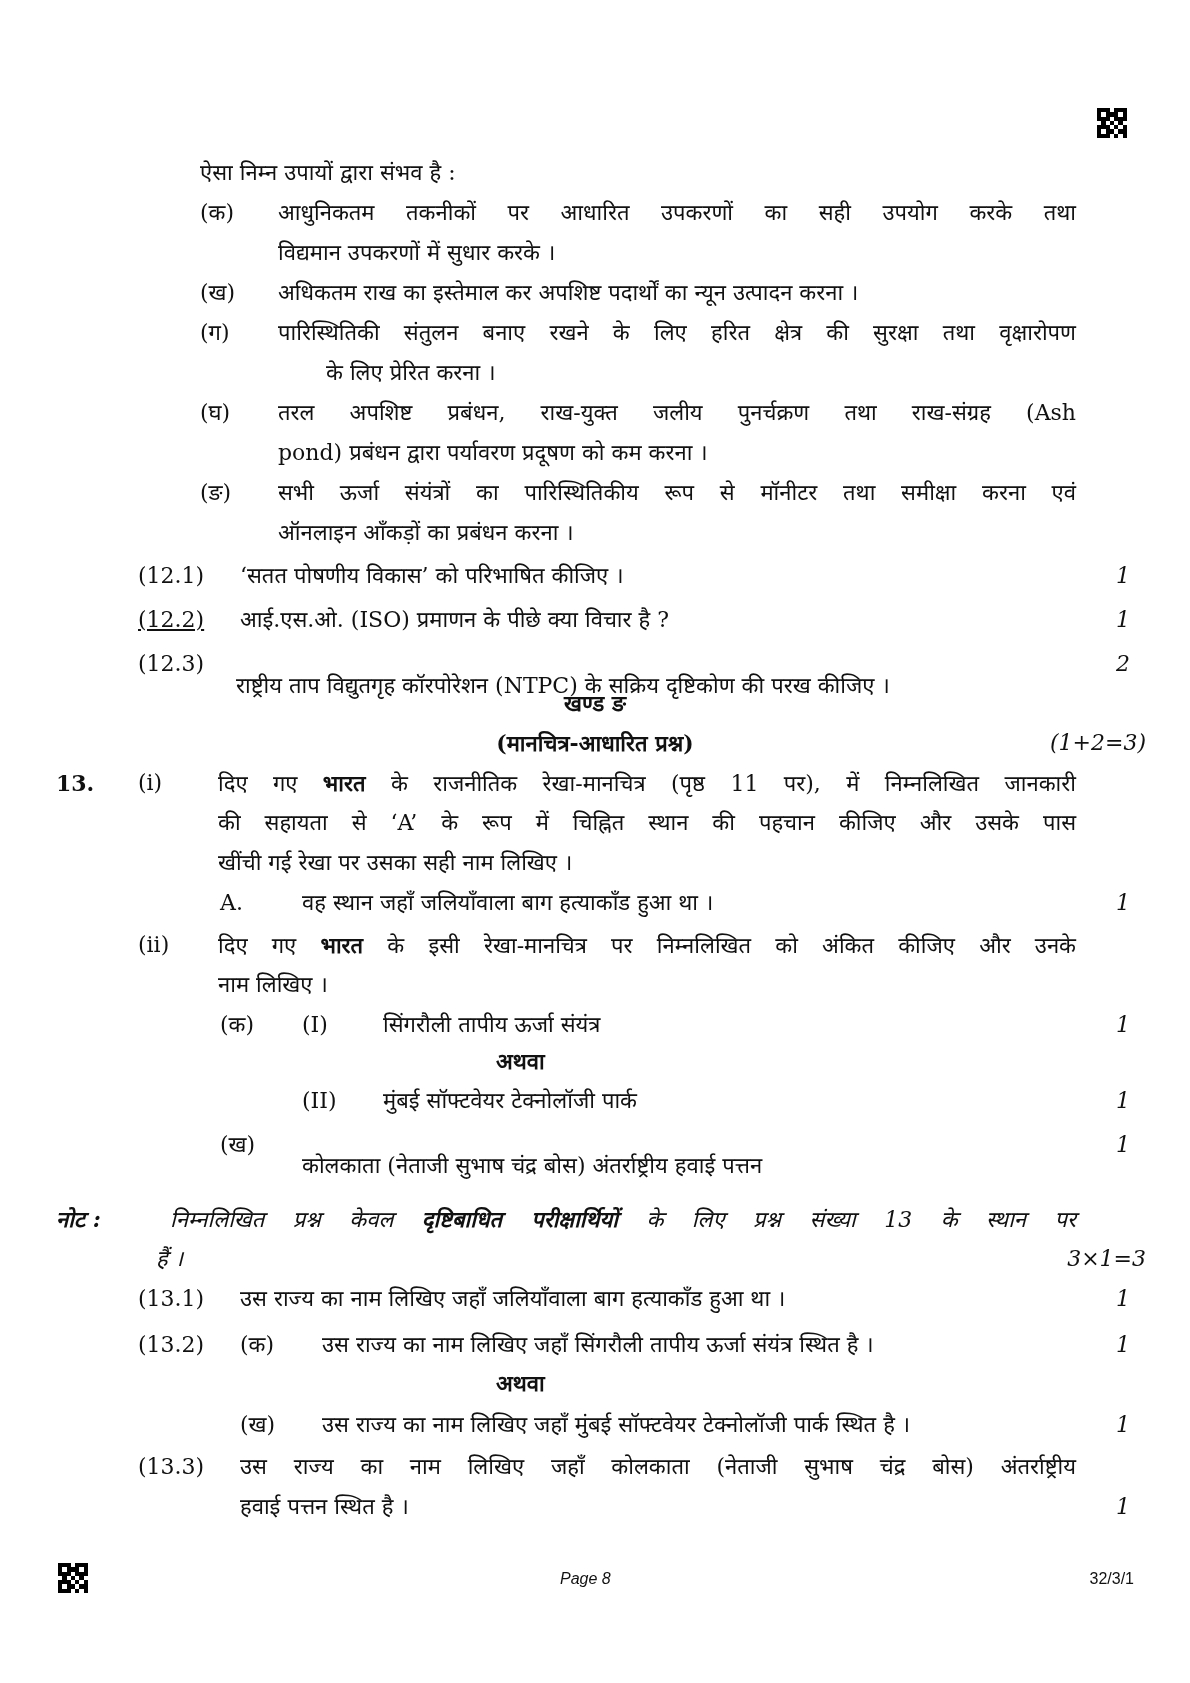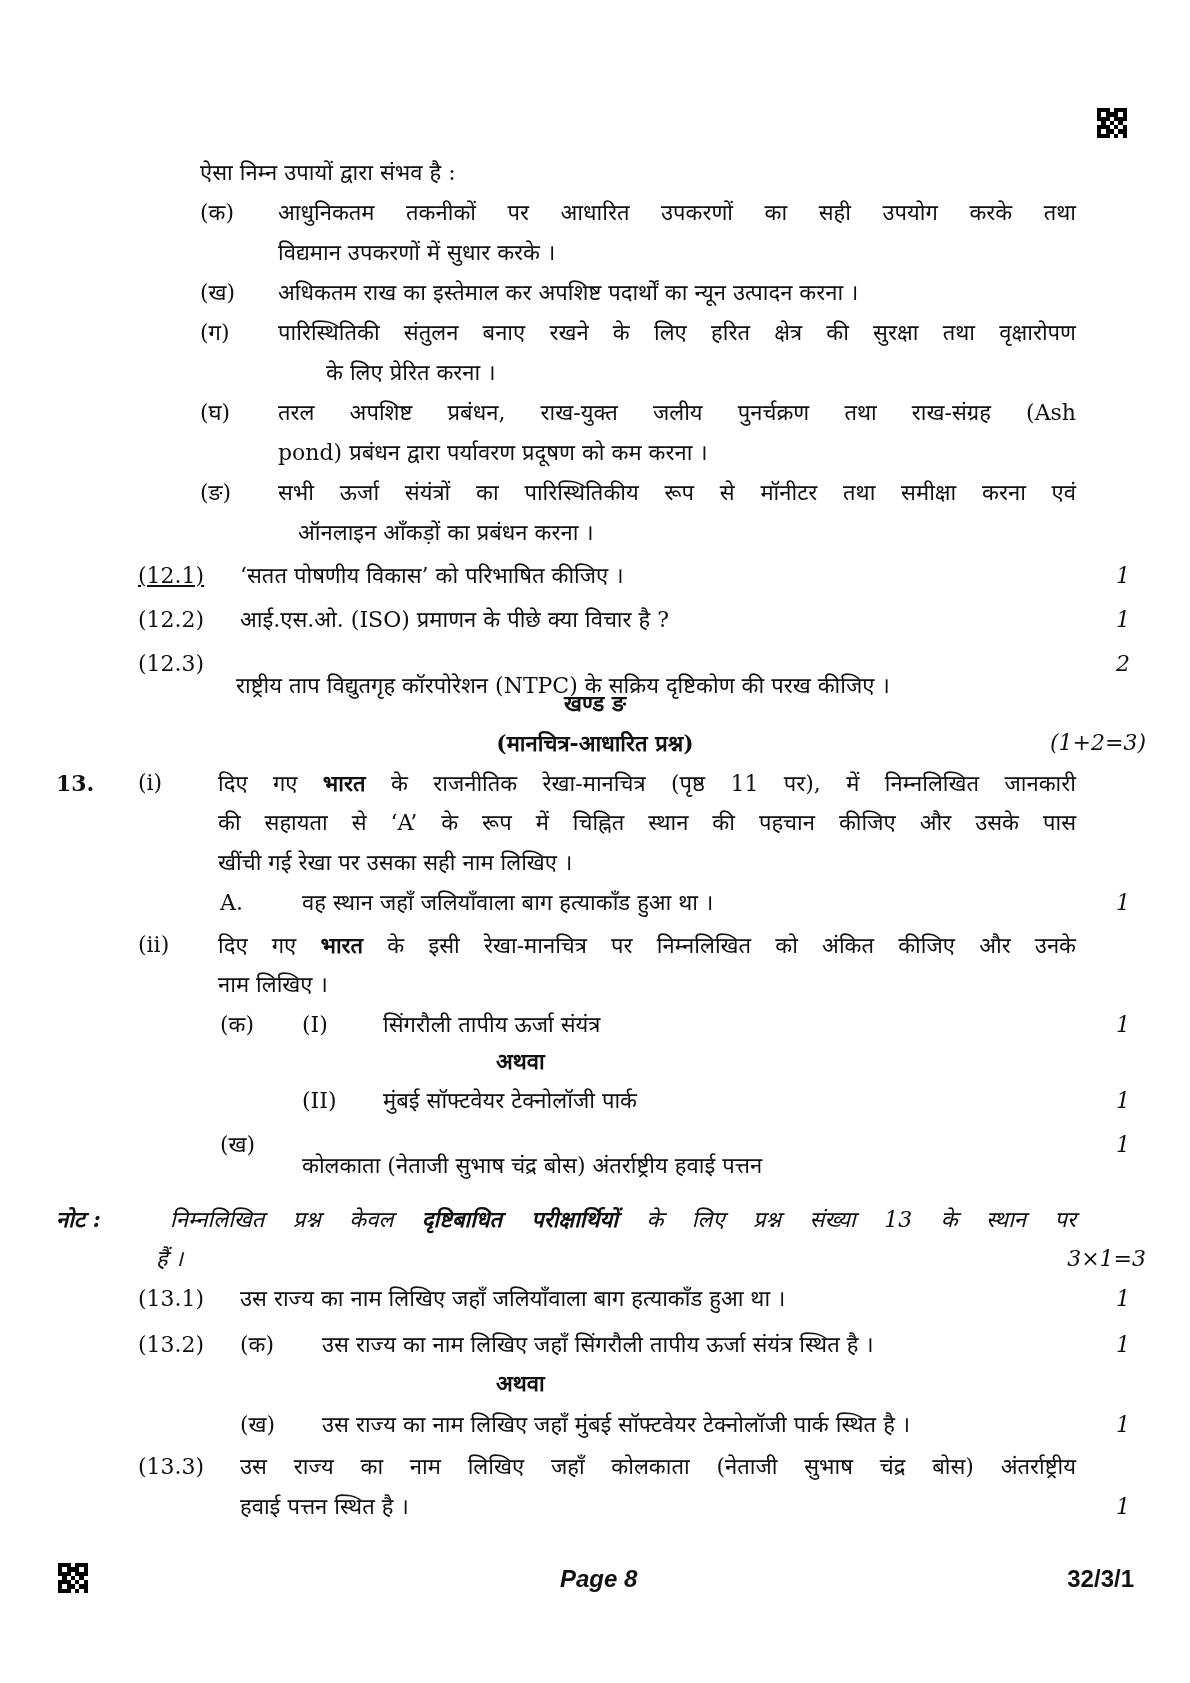--- a/index.html
+++ b/index.html
@@ -8,21 +8,21 @@
   .ln { position:absolute; font-size:22px; line-height:30px; white-space:nowrap; }
   .lbl { position:absolute; font-size:22px; line-height:30px; }
   .mk { position:absolute; font-size:22px; line-height:30px; font-style:italic; right:60px; }
   .just { position:absolute; font-size:22px; line-height:30px; text-align:justify; text-align-last:justify; white-space:nowrap; }
   .b { font-weight:bold; }
   .i { font-style:italic; }
   .center { position:absolute; left:0; width:1190px; text-align:center; font-size:22px; line-height:30px; font-weight:bold; }
   .qrbox { position:absolute; display:grid; grid-template-columns:repeat(7,1fr); grid-template-rows:repeat(7,1fr); gap:0; }
   .qrbox span { background:#000; }
   .qrbox span.w { background:#fff; }
-  .footer { position:absolute; font-family:"Liberation Sans","DejaVu Sans",sans-serif; font-size:24px; line-height:30px;font-weight:bold; }
+  .footer { position:absolute; font-family:"Liberation Sans","DejaVu Sans",sans-serif; font-size:16px; line-height:30px; }
 </style>
 </head>
 <body>
 
 <div class="qrbox" style="left:1097px;top:108px;width:30px;height:30px;">
   <span></span>
     <span></span>
     <span></span>
     <span class="w"></span>
     <span></span>
@@ -84,27 +84,27 @@
 <div class="lbl" style="left:200px;top:318px;">(ग)</div>
 <div class="just" style="left:278px;top:318px;width:798px;">पारिस्थितिकी संतुलन बनाए रखने के लिए हरित क्षेत्र की सुरक्षा तथा वृक्षारोपण</div>
 <div class="ln" style="left:278px;top:358px;margin-left:48px;">के लिए प्रेरित करना ।</div>
 
 <div class="lbl" style="left:200px;top:398px;">(घ)</div>
 <div class="just" style="left:278px;top:398px;width:798px;">तरल अपशिष्ट प्रबंधन, राख-युक्त जलीय पुनर्चक्रण तथा राख-संग्रह (Ash</div>
 <div class="ln" style="left:278px;top:438px;">pond) प्रबंधन द्वारा पर्यावरण प्रदूषण को कम करना ।</div>
 
 <div class="lbl" style="left:200px;top:478px;">(ङ)</div>
 <div class="just" style="left:278px;top:478px;width:798px;">सभी ऊर्जा संयंत्रों का पारिस्थितिकीय रूप से मॉनीटर तथा समीक्षा करना एवं</div>
-<div class="ln" style="left:278px;top:518px;margin-left:20px;">ऑनलाइन आँकड़ों का प्रबंधन करना ।</div>
-
-<div class="lbl" style="left:138px;top:561px;text-decoration:underline;">(12.1)</div>
+<div class="ln" style="left:278px;top:518px;">ऑनलाइन आँकड़ों का प्रबंधन करना ।</div>
+
+<div class="lbl" style="left:138px;top:561px;">(12.1)</div>
 <div class="ln" style="left:240px;top:561px;">‘सतत पोषणीय विकास’ को परिभाषित कीजिए ।</div>
 <div class="mk" style="top:561px;">1</div>
 
-<div class="lbl" style="left:138px;top:605px;">(12.2)</div>
+<div class="lbl" style="left:138px;top:605px;text-decoration:underline;">(12.2)</div>
 <div class="ln" style="left:240px;top:605px;">आई.एस.ओ. (ISO) प्रमाणन के पीछे क्या विचार है ?</div>
 <div class="mk" style="top:605px;">1</div>
 
 <div class="lbl" style="left:138px;top:649px;text-align:right;">(12.3)</div>
 <div class="ln" style="left:236px;top:649px;margin-top:22px;">राष्ट्रीय ताप विद्युतगृह कॉरपोरेशन (NTPC) के सक्रिय दृष्टिकोण की परख कीजिए ।</div>
 <div class="mk" style="top:649px;">2</div>
 
 <div class="center" style="top:688px;">खण्ड ङ</div>
 <div class="center" style="top:728px;">(मानचित्र-आधारित प्रश्न)</div>
 <div class="mk" style="top:728px;right:44px;">(1+2=3)</div>

